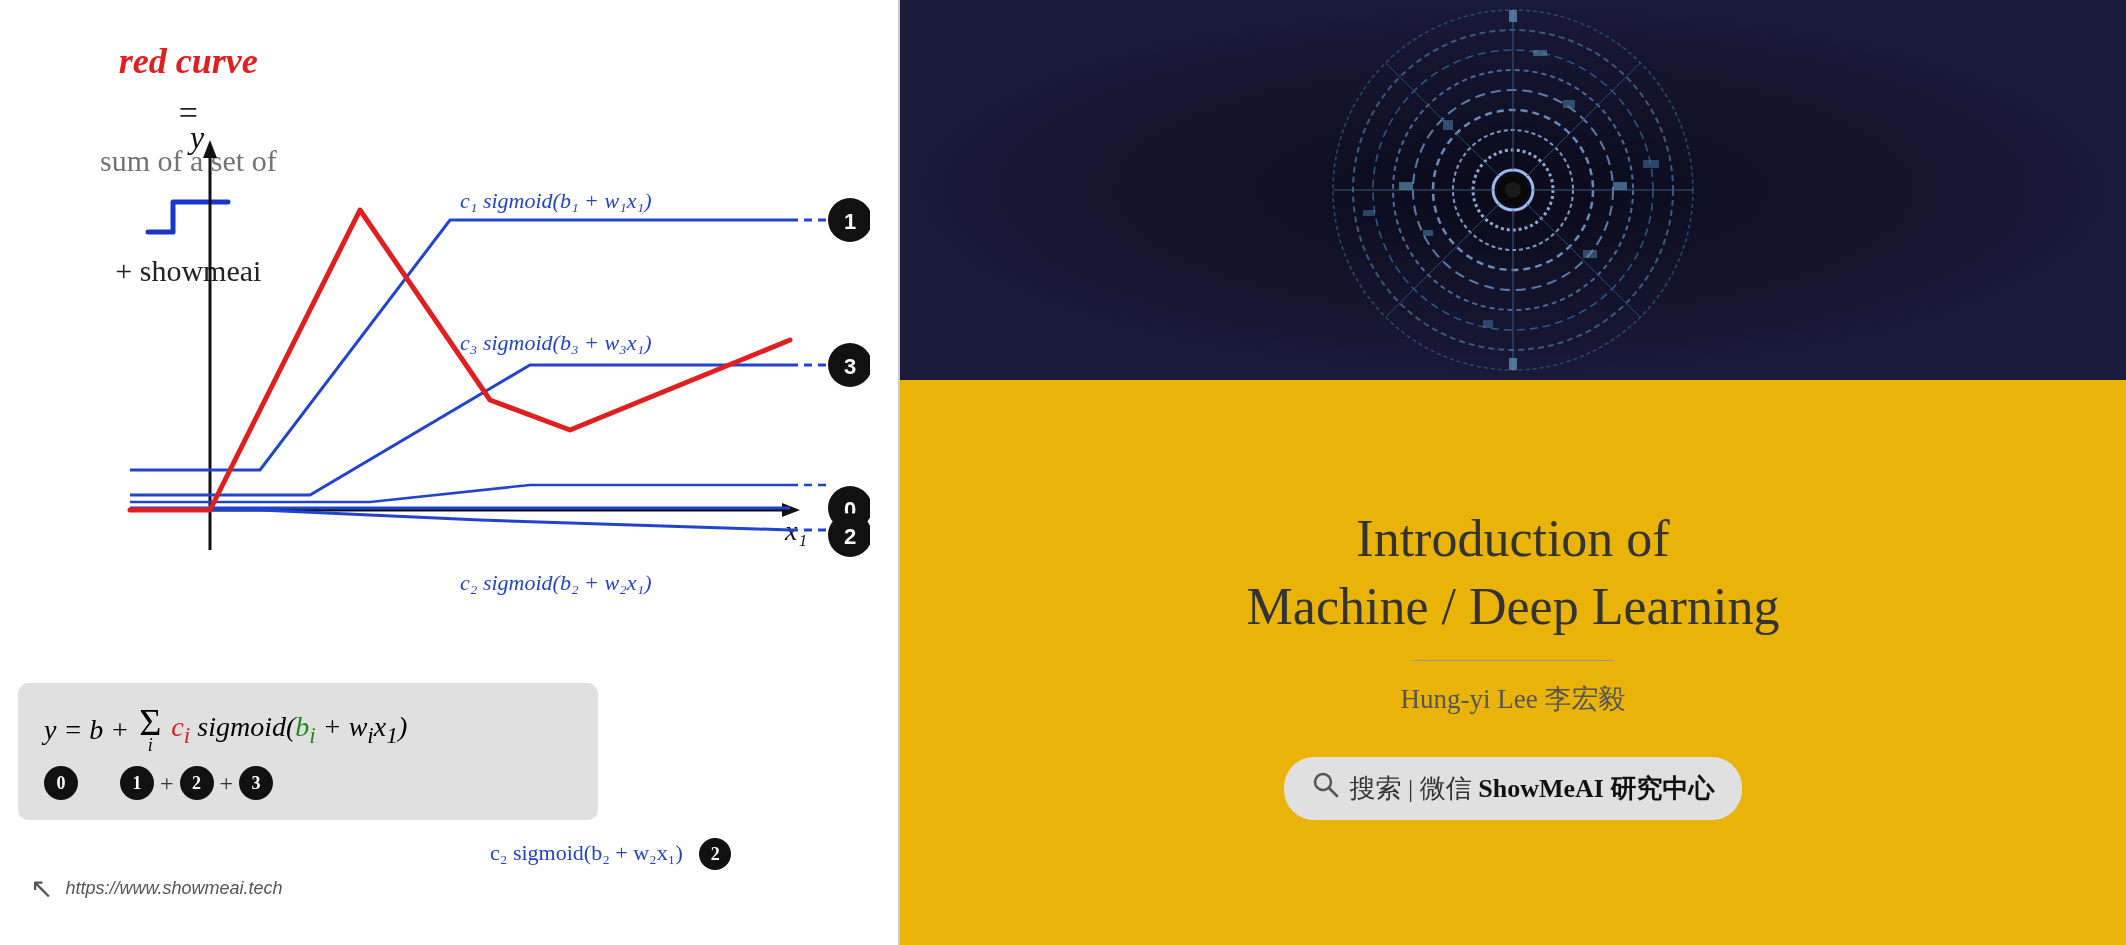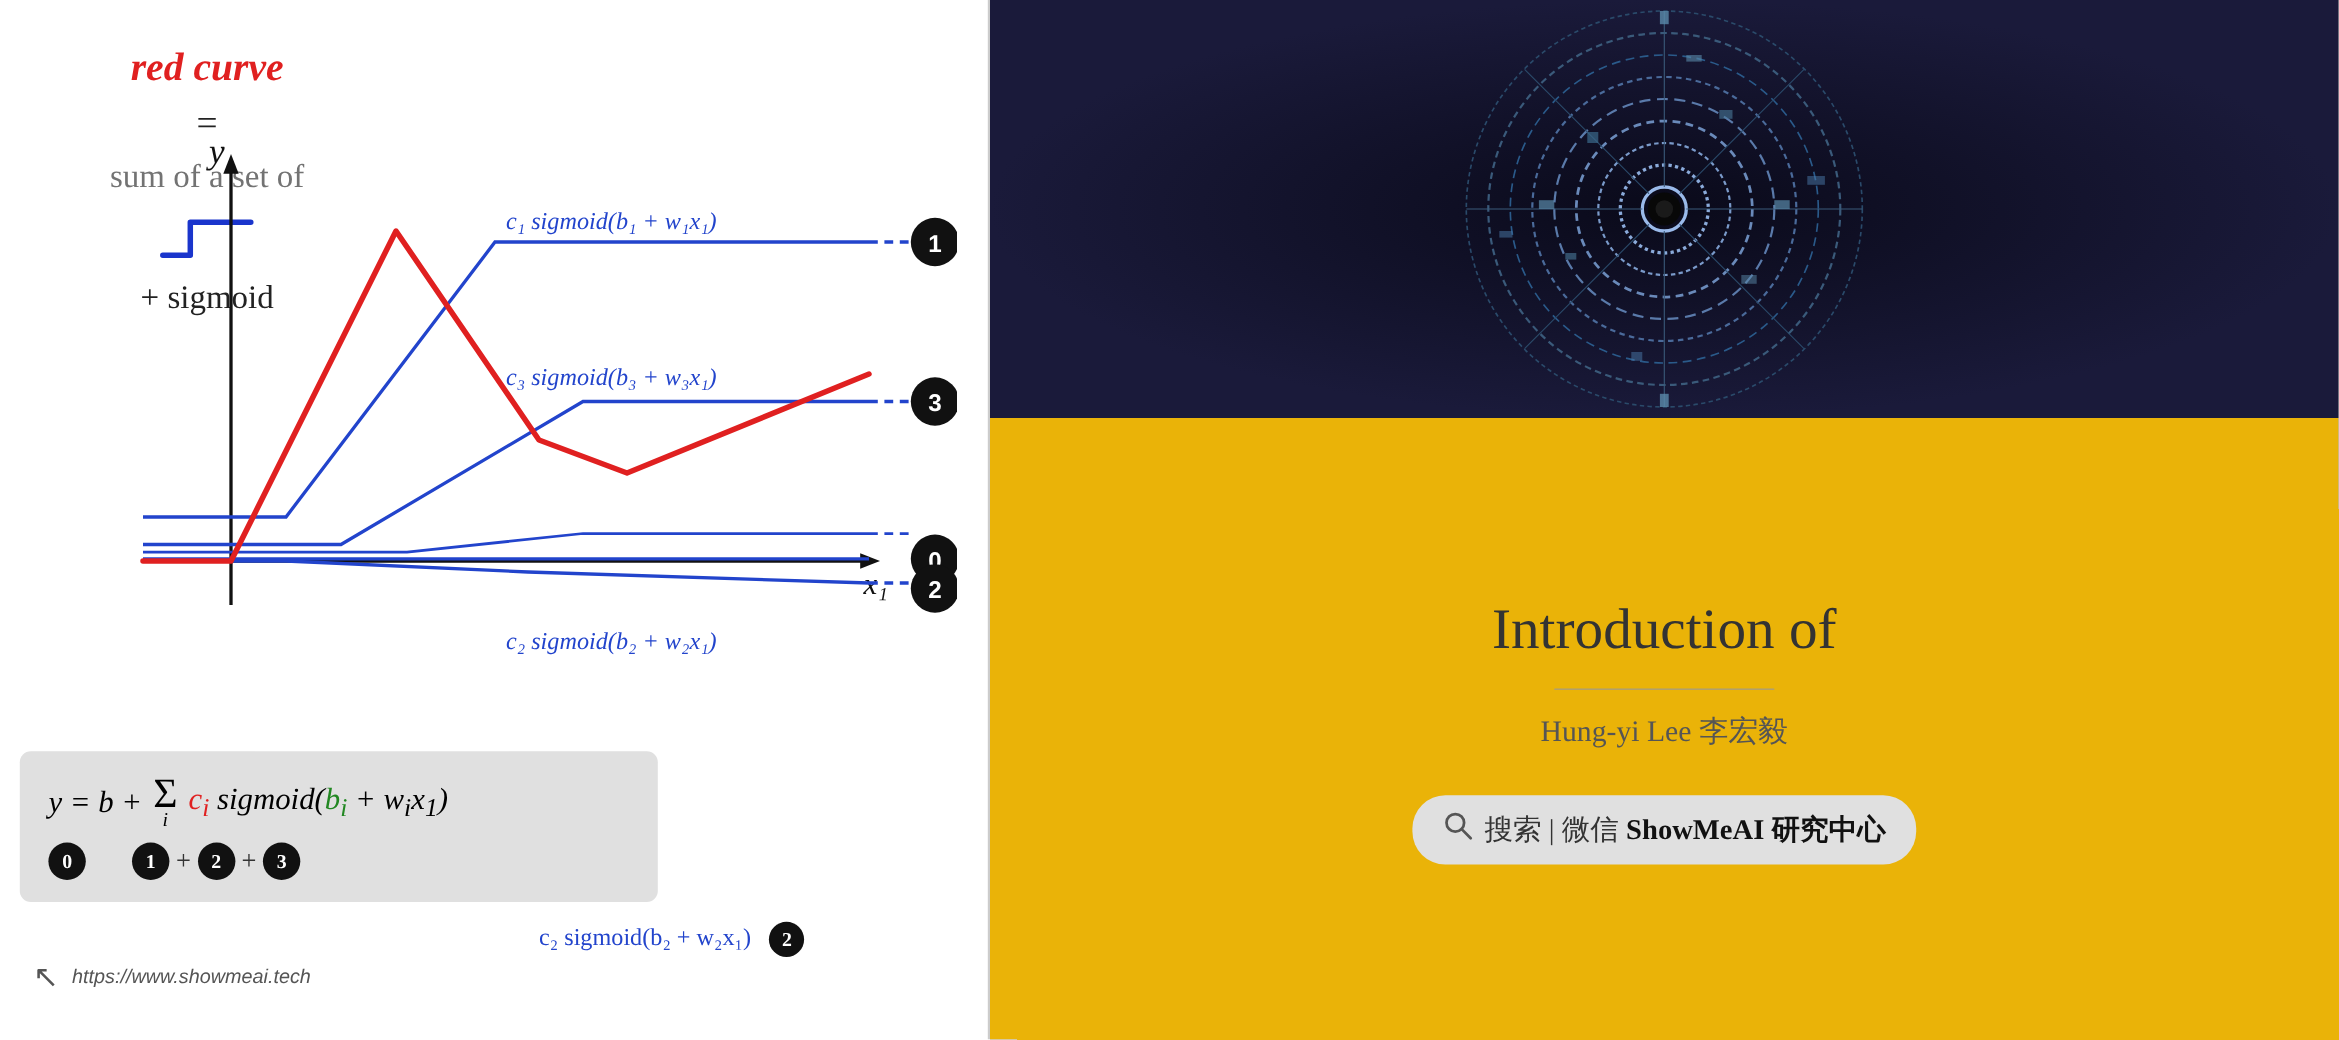--- a/index.html
+++ b/index.html
@@ -160,21 +160,21 @@
 <div class="left-panel">
 
   <div class="top-formula">
     <span class="red-text">red curve</span>
     <span class="formula-equals">=</span>
     <span class="formula-text">sum of a set of</span>
 
     <svg class="step-svg" width="90" height="52" viewBox="0 0 90 52">
       <polyline points="5,42 30,42 30,12 85,12" stroke="#1a35cc" stroke-width="5" fill="none" stroke-linecap="round" stroke-linejoin="round"></polyline>
     </svg>
-    <span class="plus-constant">+ sigmoid</span>
+    <span class="plus-constant">+ showmeai</span>
   </div>
 
   <div class="chart-area">
     <svg class="chart-svg-container" viewBox="0 0 840 560" xmlns="http://www.w3.org/2000/svg">
 
       <line x1="180" y1="30" x2="180" y2="430" stroke="#111" stroke-width="3"></line>
 
       <polygon points="180,20 173,38 187,38" fill="#111"></polygon>
 
       <line x1="100" y1="390" x2="760" y2="390" stroke="#111" stroke-width="3"></line>
@@ -313,20 +313,21 @@
         <rect x="-150" y="20" width="12" height="6" fill="#4a7aaa" opacity="0.5"></rect>
         <rect x="-30" y="130" width="10" height="8" fill="#4a7aaa" opacity="0.5"></rect>
         <rect x="20" y="-140" width="14" height="6" fill="#5a8aaa" opacity="0.6"></rect>
       </g>
     </svg>
   </div>
 
   <div class="right-text-area">
     <div class="intro-title">
       <span>Introduction of</span><br>
+      <span>Machine / Deep Learning</span>
     </div>
     <div class="intro-divider"></div>
     <div class="intro-author">Hung-yi Lee 李宏毅</div>
 
     <div class="search-bar">
       <span>
         <svg width="28" height="28" viewBox="0 0 28 28">
           <circle cx="11" cy="11" r="8" fill="none" stroke="#555" stroke-width="2.5"></circle>
           <line x1="17" y1="17" x2="25" y2="25" stroke="#555" stroke-width="2.5" stroke-linecap="round"></line>
         </svg>

